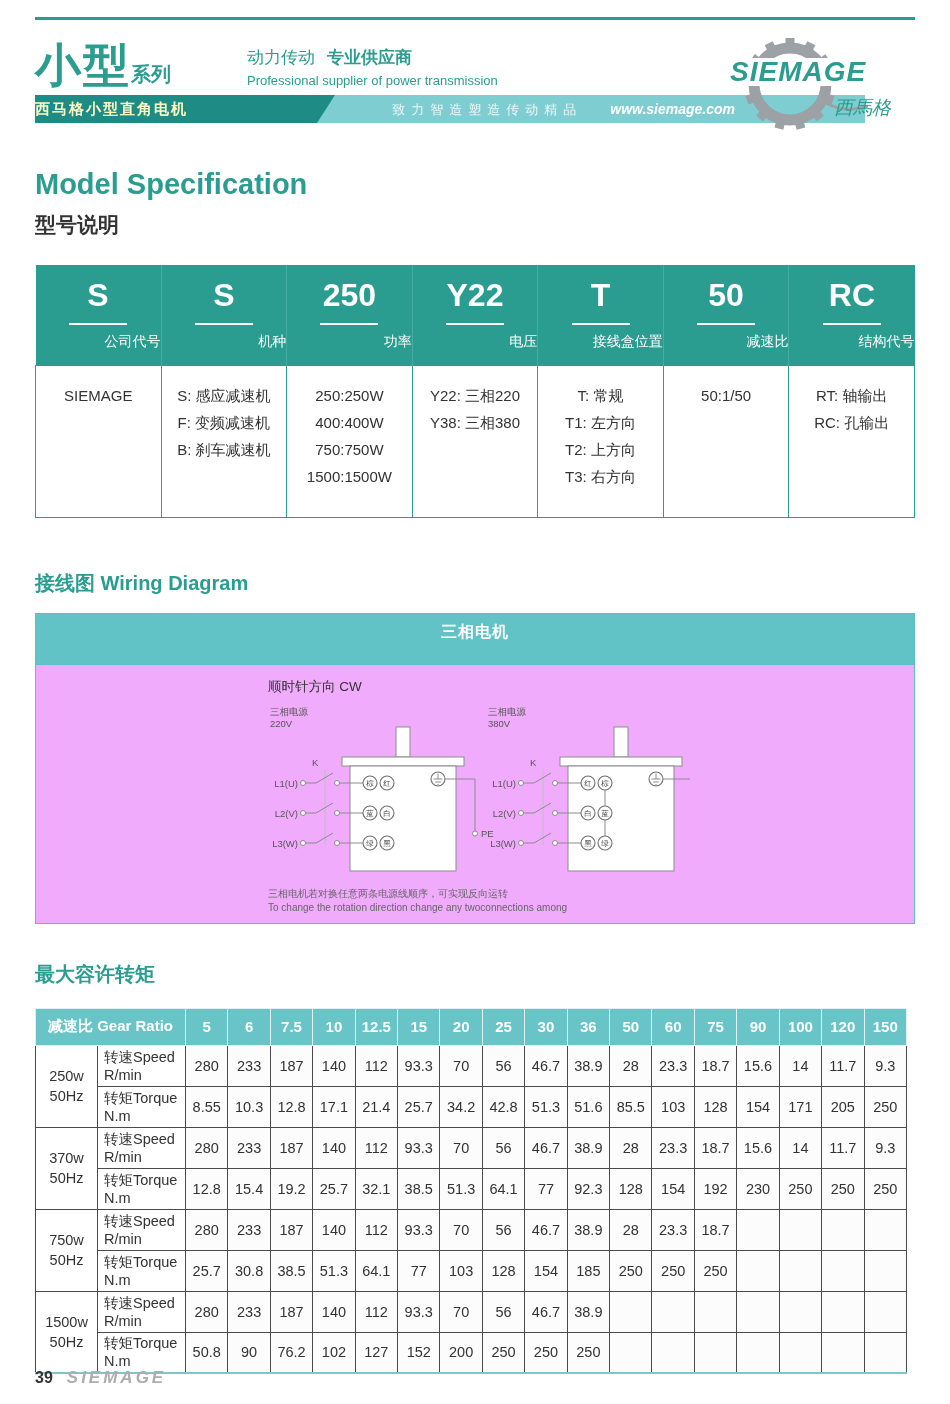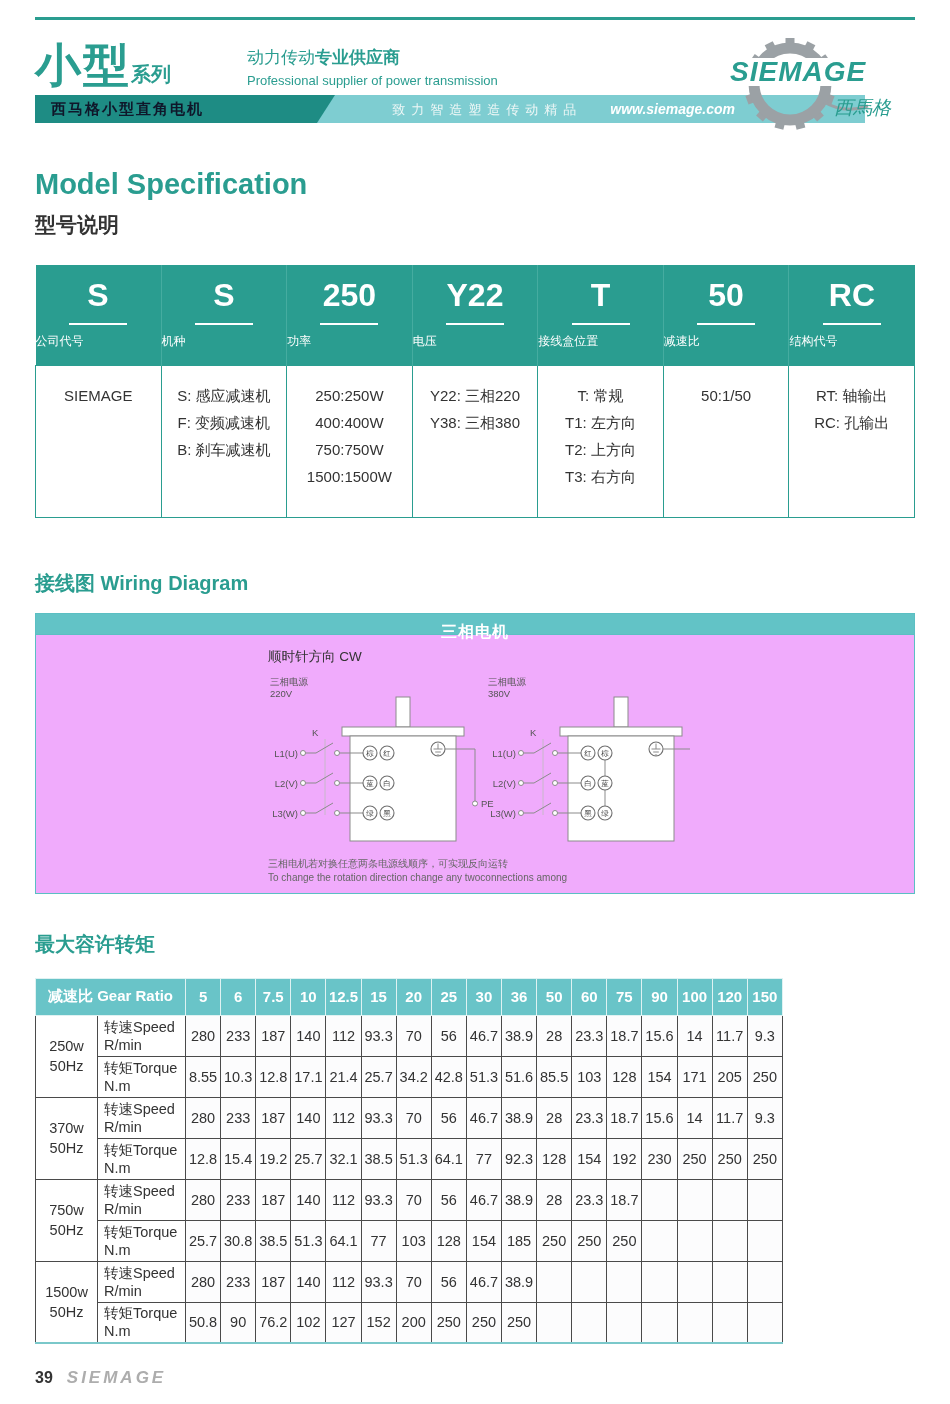--- a/index.html
+++ b/index.html
@@ -10,66 +10,66 @@
   }
 
   
   .top-rule { position:absolute; left:35px; right:35px; top:17px; height:3px; background:#2A9D90; }
   .hdr { position:relative; height:132px; }
   .series { position:absolute; left:35px; top:35px; color:#2A9D90; white-space:nowrap; }
   .series .big { font-size:46px; font-weight:bold; letter-spacing:2px; }
   .series .suf { font-size:20px; font-weight:bold; }
   .slogans { position:absolute; left:247px; top:46px; color:#2A9D90; }
   .slogans .cn { font-size:17px; }
-  .slogans .cn b { font-weight:bold; }
+  .slogans .cn b { font-weight:bold;padding-left:12px; }
   .slogans .en { font-size:13px; margin-top:4px; }
   .banner { position:absolute; left:35px; width:830px; top:95px; height:28px; background:#7ECDD1; }
   .banner-dark {
     position:absolute; left:0; top:0; bottom:0; width:300px; background:#1E8C84;
     clip-path:polygon(0 0,100% 0,calc(100% - 18px) 100%,0 100%);
-    color:#0f172a; font-weight:bold; font-size:15px; line-height:28px; padding-left:16px;
+    color:#fef9c3; font-weight:bold; font-size:15px; line-height:28px; 
     letter-spacing:2px;
   }
   .banner-right { position:absolute; right:130px; top:0; height:20px; line-height:28px; white-space:nowrap; }
   .banner-slogan { color:#eef7f6; font-size:13px; letter-spacing:6px; margin-right:28px; }
   .banner-site { color:#fff; font-size:14px; font-weight:bold; font-style:italic; }
   .logo { position:absolute; right:32px; top:28px; width:190px; height:104px; z-index:3; }
 
   
   .title-en { color:#2A9D90; font-size:29px; margin:36px 35px 0; }
   .title-cn { color:#333; font-size:21px; margin:10px 35px 0; }
   .sec-title { color:#2A9D90; font-size:20px; font-weight:bold; margin:0 35px; }
 
   
   .ms-table { width:880px; margin:26px 35px 0; border-collapse:collapse; table-layout:fixed; }
   .ms-table thead th { background:#2A9D90; height:100px; vertical-align:top; padding-top:12px; border-left:1px solid #45aca0; border-right:1px solid #45aca0; }
   .ms-table thead th:first-child { border-left:none; }
   .ms-table thead th:last-child { border-right:none; }
   .ms-code { color:#fff; font-size:32px; font-weight:bold; text-align:center; }
   .ms-rule { width:58px; height:2px; background:#fff; margin:9px auto 8px; }
-  .ms-label { color:#fff; font-size:12px; text-align:left; font-weight:normal; }
+  .ms-label { color:#fff; font-size:14px; text-align:right; font-weight:normal; }
   .ms-table tbody td { background:#fff; height:152px; vertical-align:top; padding-top:16px; border:1px solid #2A9D90; text-align:center; }
   .ms-line { font-size:15px; line-height:27px; color:#333; }
 
   
   .wire-box { margin:16px 35px 0; border:1px solid #5BBFC3; }
-  .wire-head { background:#62C3C6; border-bottom:1px solid #5BBFC3; height:21px; line-height:35px; text-align:center; color:#fff; font-weight:bold; font-size:16px; letter-spacing:1px; }
+  .wire-head { background:#62C3C6; border-bottom:1px solid #5BBFC3; height:51px; line-height:35px; text-align:center; color:#fff; font-weight:bold; font-size:16px; letter-spacing:1px; }
   .wire-body { height:258px; background:#f0abfc; text-align:center; padding-top:10px; }
   .wl { stroke:#8b8b8b; stroke-width:1; fill:none; }
   .wll { stroke:#bdbdbd; stroke-width:0.8; }
   .wm { fill:#fff; stroke:#8b8b8b; stroke-width:1; }
   .wn { fill:#fff; stroke:#8b8b8b; stroke-width:1; }
   .wc { fill:#fff; stroke:#6f6f6f; stroke-width:1.1; }
   .wch { font-size:7.5px; fill:#444; text-anchor:middle; }
   .wt { font-size:9.5px; fill:#555; }
   .dir { font-size:13.5px; fill:#333; }
   .note { font-size:10px; fill:#666; }
 
   
-  .tq-table { width:748px; margin:20px 35px 0; border-collapse:collapse; table-layout:fixed; border-bottom:2px solid #7AC8CA; }
+  .tq-table { width:872px; margin:20px 35px 0; border-collapse:collapse; table-layout:fixed; border-bottom:2px solid #7AC8CA; }
   .tq-table th { background:#69C4C8; color:#fff; font-size:15px; font-weight:bold; height:37px; border:1px solid #dff2f2; }
   .tq-table td { border:1px solid #4a4a4a; text-align:center; font-size:14.5px; color:#333; height:41px; background:#fcfcfd; }
   .tq-grp { background:#fff !important; font-size:15px; line-height:20px; }
   .tq-rlbl { background:#fff !important; font-size:13.5px; line-height:18px; text-align:left !important; padding-left:6px; }
   .tq-val {}
 
   
   .footer { position:absolute; left:35px; top:1368px; display:flex; align-items:center; }
   .page-num { font-size:16px; font-weight:bold; color:#333; }
   .brand { margin-left:14px; font-size:17px; font-weight:bold; font-style:italic; color:#adadad; letter-spacing:3px; }

